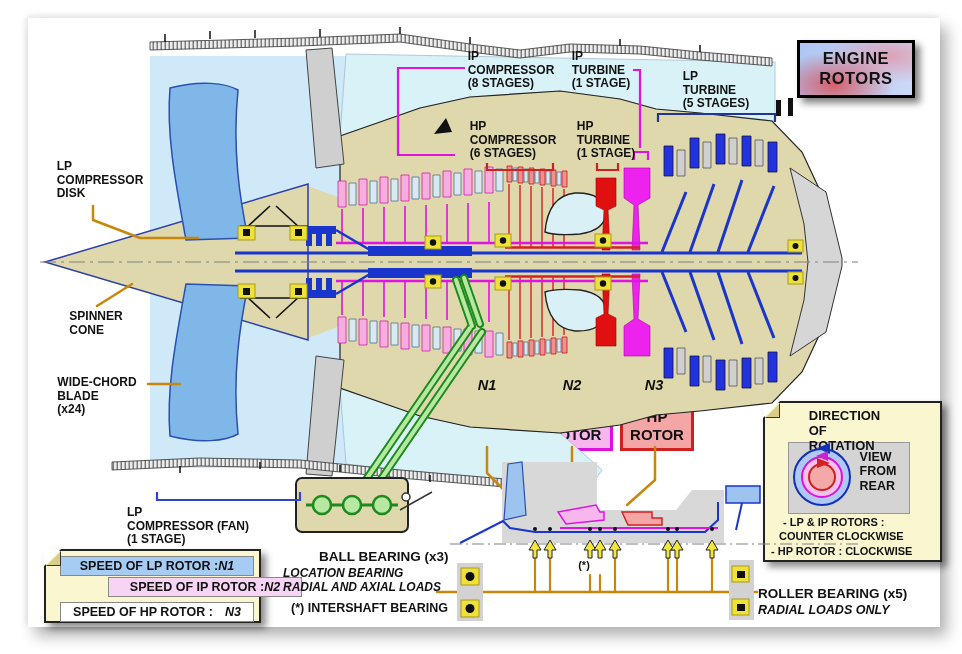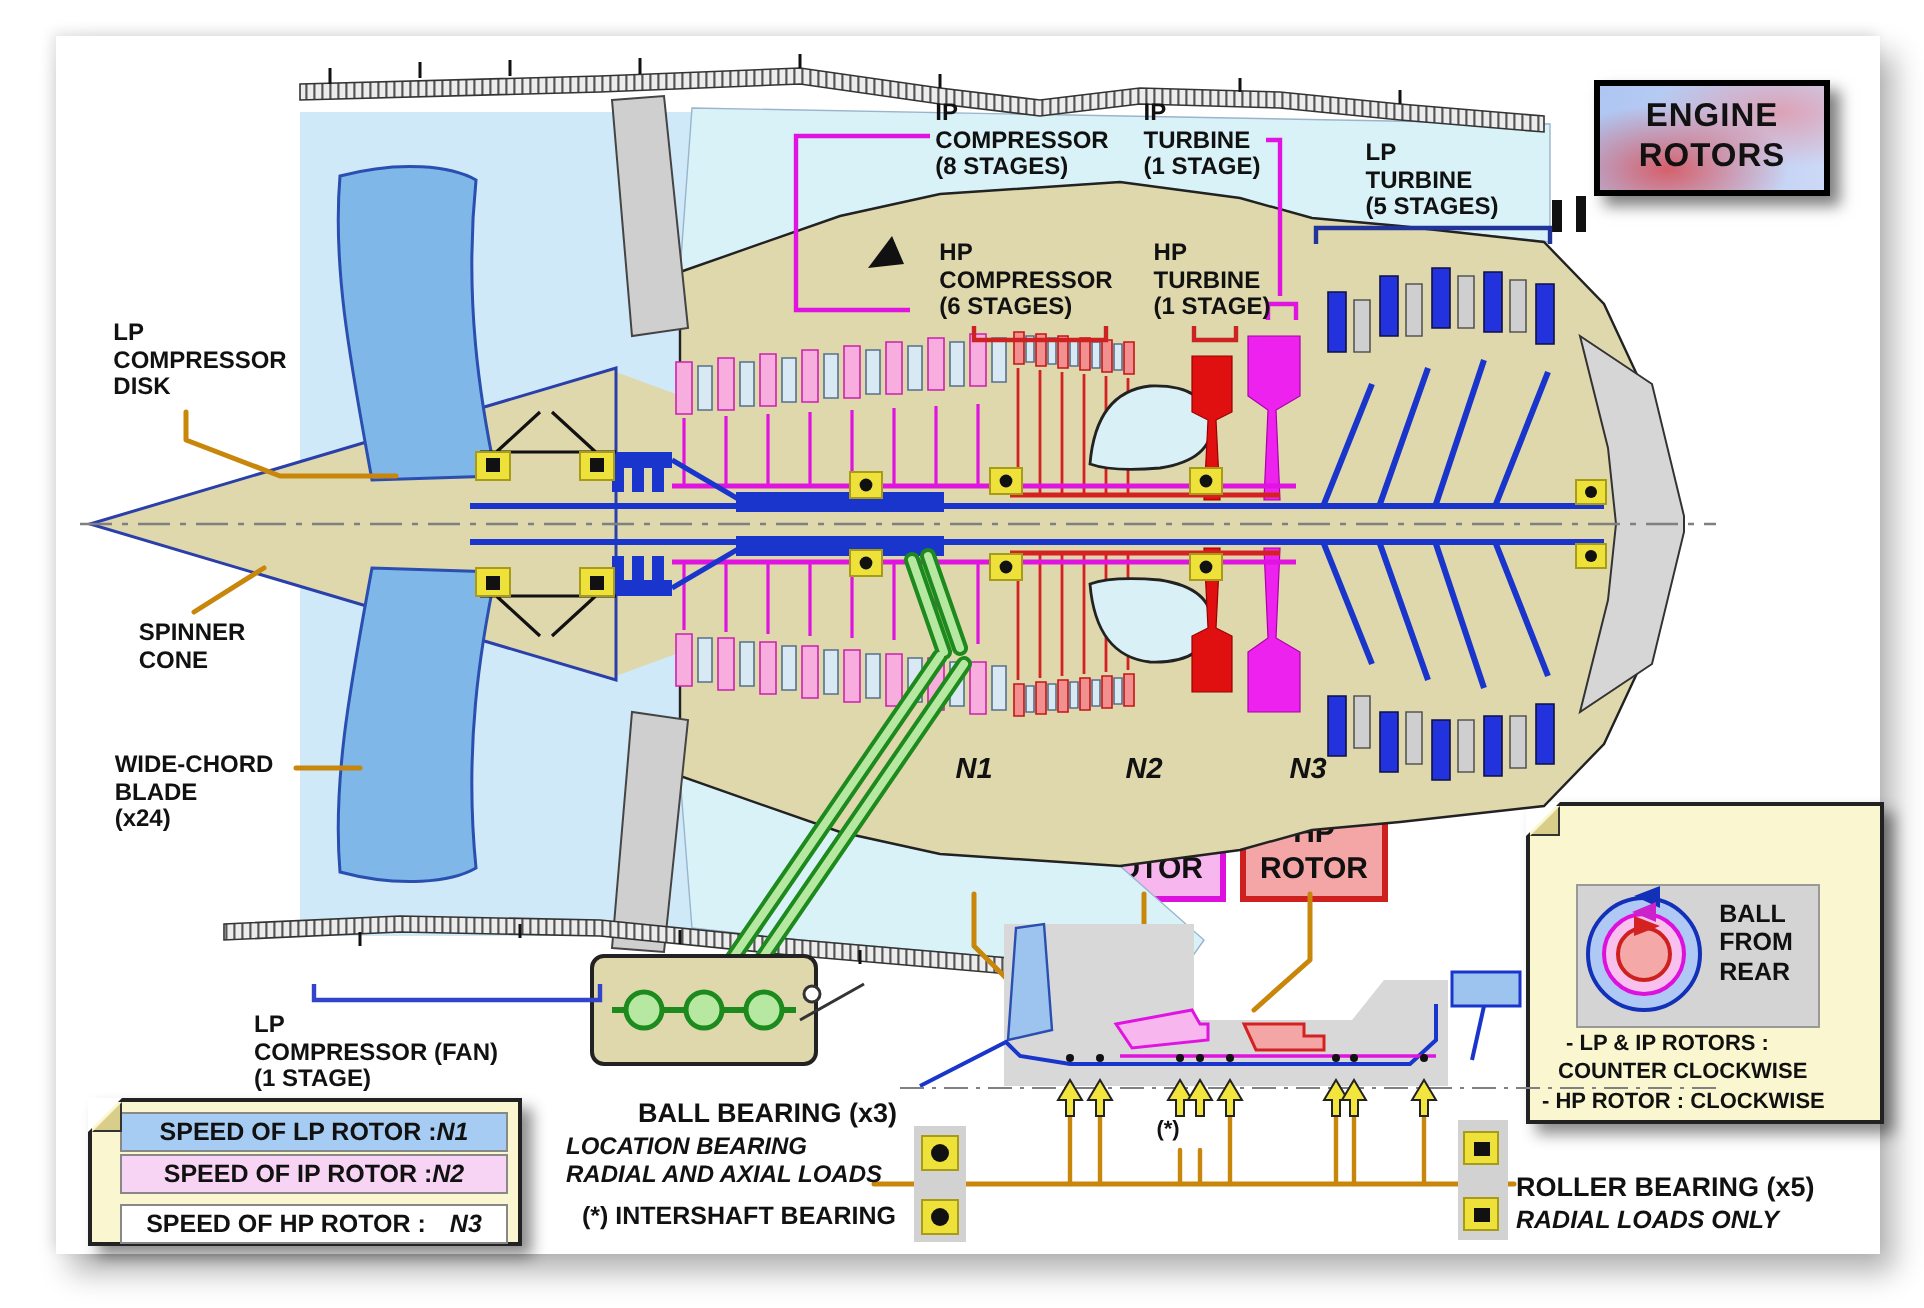--- a/index.html
+++ b/index.html
@@ -44,35 +44,37 @@
 <div class="titlebox">ENGINE
 ROTORS</div>
 
 <div class="notebox" style="left:44px;top:549px;width:213px;height:70px;">
   <div class="cut"></div>
   <div class="flap"></div>
   <div class="speedrow" style="top:5px;background:#a6ccf4;align-items:center;">
     <span>SPEED OF LP ROTOR : </span>
       <span class="ital">N1</span>
   </div>
-  <div class="speedrow" style="top:26px;background:#f8d4f4;">
+  <div class="speedrow" style="top:26px;background:#f8d4f4;margin-left:48px;">
     <span>SPEED OF IP ROTOR : </span>
       <span class="ital">N2</span>
   </div>
   <div class="speedrow" style="top:51px;background:#ffffff;gap:12px;">
     <span>SPEED OF HP ROTOR : </span>
       <span class="ital">N3</span>
   </div>
 </div>
 
 <div class="notebox" style="left:763px;top:401px;width:175px;height:157px;">
   <div class="cut"></div>
   <div class="flap"></div>
+  <div class="lbl" style="left:50%;top:6px;font-size:13px;position:absolute;">DIRECTION
+OF ROTATION</div>
   <div class="dirgray"></div>
-  <div class="lbl" style="left:113px;top:47px;font-size:12.5px;position:absolute;">BALL
+  <div class="lbl" style="left:113px;top:47px;font-size:12.5px;position:absolute;">VIEW
 FROM
 REAR</div>
   <div class="dirnote" style="left:18px;top:113px;">- LP &amp; IP ROTORS :</div>
   <div class="dirnote" style="left:14px;top:127px;">COUNTER CLOCKWISE</div>
   <div class="dirnote" style="left:6px;top:142px;">- HP ROTOR : CLOCKWISE</div>
 </div>
 
 <div class="ntag" style="left:487px;top:377px;">N1</div>
 <div class="ntag" style="left:572px;top:377px;">N2</div>
 <div class="ntag" style="left:654px;top:377px;">N3</div>

